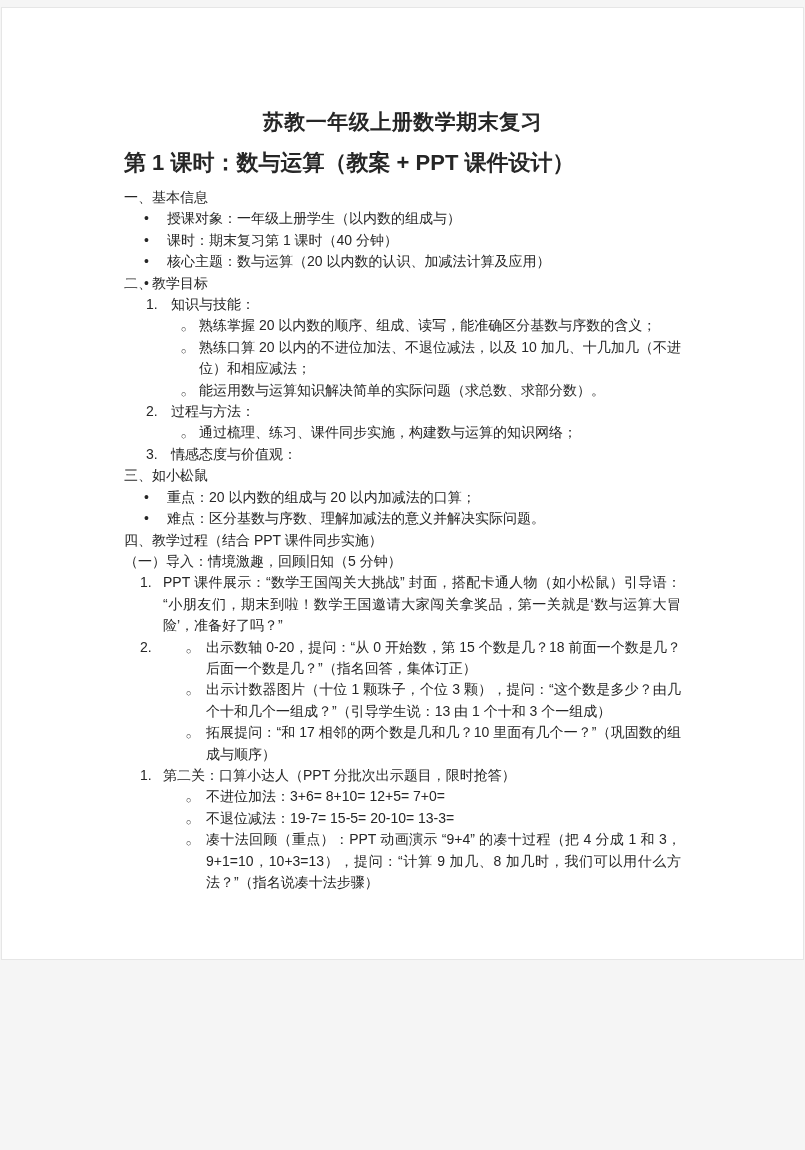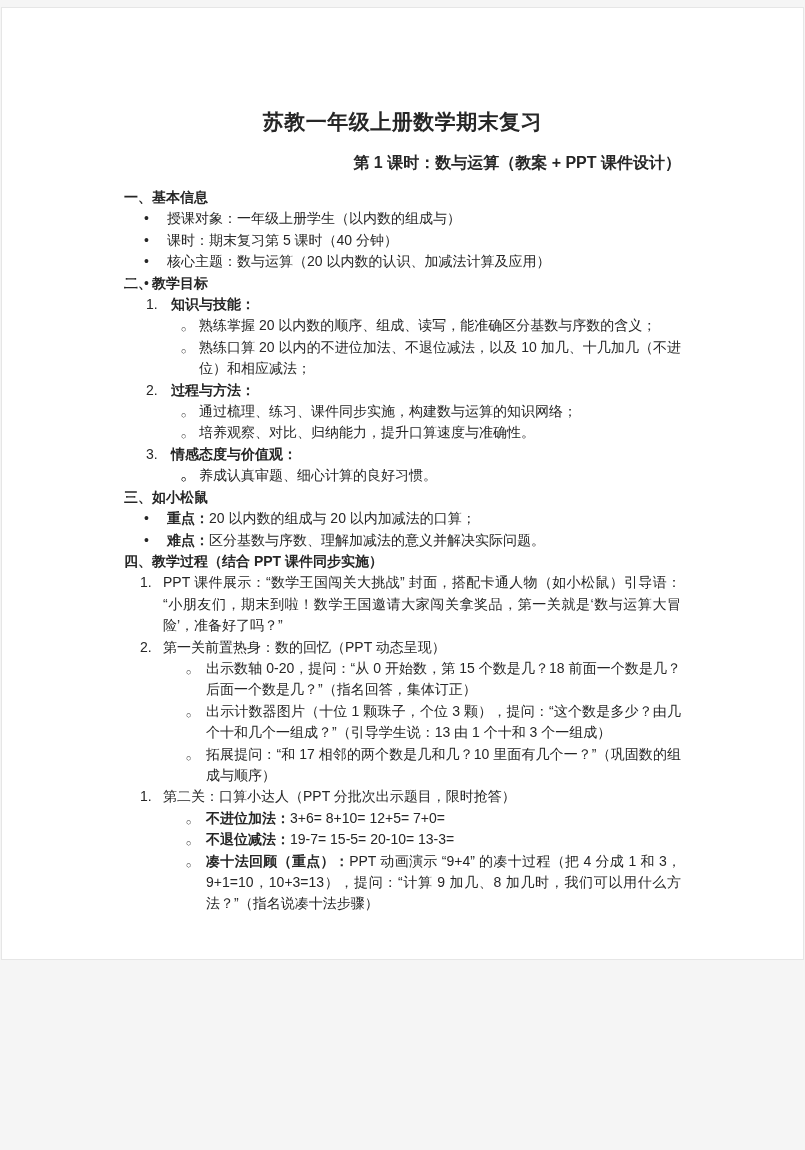--- a/index.html
+++ b/index.html
@@ -20,28 +20,28 @@
     width:803px;height:953px;
     background:var(--page-bg);
     border:1px solid #e6e6e6;
     padding:99px 122px 0 122px;
   }
   .doc-title{
     font-size:21px;font-weight:700;text-align:center;
     line-height:30px;letter-spacing:.5px;
   }
   .doc-subtitle{
-    font-size:16px;font-weight:700;text-align:right;
+    font-size:22px;font-weight:700;text-align:left;
     line-height:30px;margin-top:11px;
   }
   .doc-body{margin-top:9px;font-size:14px;line-height:21.4px;}
   .line{position:relative;text-align:justify;}
   .line .marker{position:absolute;top:0;font-weight:400;}
   .h1,.h2{font-weight:700;}
-  .b{font-weight:700;}
+  .b{font-weight:400;}
   
   .bullet{padding-left:43px;}
   .bullet .marker{left:20px;}
   
   .num-a{padding-left:47px;}
   .num-a .marker{left:22px;}
   
   .sub{padding-left:75px;}
   .sub .marker{left:57px;font-size:9px;top:4px;}
   
@@ -53,40 +53,41 @@
 </style>
 </head>
 <body>
 
 <div class="page">
   <h1 class="doc-title">苏教一年级上册数学期末复习</h1>
   <h2 class="doc-subtitle">第 1 课时：数与运算（教案 + PPT 课件设计）</h2>
   <div class="doc-body" id="doc-body">
       <div class="line h1"><span class="b">一、基本信息</span></div>
       <div class="line bullet"><span class="marker">•</span><span>授课对象：一年级上册学生（以内数的组成与）</span></div>
-      <div class="line bullet"><span class="marker">•</span><span>课时：期末复习第 5 课时（40 分钟）</span></div>
+      <div class="line bullet"><span class="marker">•</span><span>课时：期末复习第 1 课时（40 分钟）</span></div>
       <div class="line bullet"><span class="marker">•</span><span>核心主题：数与运算（20 以内数的认识、加减法计算及应用）</span></div>
       <div class="line bullet"><span class="marker">•</span></div>
       <div class="line h1"><span class="b">二、教学目标</span></div>
       <div class="line num-a"><span class="marker">1.</span><span class="b">知识与技能：</span></div>
       <div class="line sub"><span class="marker">○</span><span>熟练掌握 20 以内数的顺序、组成、读写，能准确区分基数与序数的含义；</span></div>
       <div class="line sub"><span class="marker">○</span><span>熟练口算 20 以内的不进位加法、不退位减法，以及 10 加几、十几加几（不进位）和相应减法；</span></div>
-      <div class="line sub"><span class="marker">○</span></div>
+      <div class="line sub"><span class="marker">○</span><span>能运用数与运算知识解决简单的实际问题（求总数、求部分数）。</span></div>
       <div class="line num-a"><span class="marker">2.</span><span class="b">过程与方法：</span></div>
       <div class="line sub"><span class="marker">○</span><span>通过梳理、练习、课件同步实施，构建数与运算的知识网络；</span></div>
-      <div class="line sub"><span class="marker">○</span><span>培养观察、对比、归纳能力，提升口算速度与准确性。</span></div>
+      <div class="line sub"><span class="marker">○</span></div>
       <div class="line num-a"><span class="marker">3.</span><span class="b">情感态度与价值观：</span></div>
       <div class="line sub"><span class="marker">○</span></div>
-      <div class="line sub"><span class="marker">○</span><span>养成认真审题、细心计算的良好习惯。</span></div>
+      <div class="line sub"><span class="marker">○</span></div>
       <div class="line h1"><span class="b">三、如小松鼠</span></div>
       <div class="line bullet"><span class="marker">•</span><span class="b">重点：</span><span>20 以内数的组成与 20 以内加减法的口算；</span></div>
       <div class="line bullet"><span class="marker">•</span><span class="b">难点：</span><span>区分基数与序数、理解加减法的意义并解决实际问题。</span></div>
       <div class="line h1"><span class="b">四、教学过程（结合 PPT 课件同步实施）</span></div>
+      <div class="line h2"><span class="b">（一）导入：情境激趣，回顾旧知（5 分钟）</span></div>
       <div class="line num-b"><span class="marker">1.</span><span>PPT 课件展示：“数学王国闯关大挑战” 封面，搭配卡通人物（如小松鼠）引导语：“小朋友们，期末到啦！数学王国邀请大家闯关拿奖品，第一关就是‘数与运算大冒险’，准备好了吗？”</span></div>
-      <div class="line num-b"><span class="marker">2.</span><span>第一关前置热身：数的回忆（PPT 动态呈现）</span></div>
+      <div class="line num-b"><span class="marker">2.</span></div>
       <div class="line sub-b"><span class="marker">○</span><span>出示数轴 0-20，提问：“从 0 开始数，第 15 个数是几？18 前面一个数是几？后面一个数是几？”（指名回答，集体订正）</span></div>
       <div class="line sub-b"><span class="marker">○</span><span>出示计数器图片（十位 1 颗珠子，个位 3 颗），提问：“这个数是多少？由几个十和几个一组成？”（引导学生说：13 由 1 个十和 3 个一组成）</span></div>
       <div class="line sub-b"><span class="marker">○</span><span>拓展提问：“和 17 相邻的两个数是几和几？10 里面有几个一？”（巩固数的组成与顺序）</span></div>
       <div class="line num-b"><span class="marker">1.</span><span>第二关：口算小达人（PPT 分批次出示题目，限时抢答）</span></div>
       <div class="line sub-b"><span class="marker">○</span><span class="b">不进位加法：</span><span>3+6= 8+10= 12+5= 7+0=</span></div>
       <div class="line sub-b"><span class="marker">○</span><span class="b">不退位减法：</span><span>19-7= 15-5= 20-10= 13-3=</span></div>
       <div class="line sub-b"><span class="marker">○</span><span class="b">凑十法回顾（重点）：</span><span>PPT 动画演示 “9+4” 的凑十过程（把 4 分成 1 和 3，9+1=10，10+3=13），提问：“计算 9 加几、8 加几时，我们可以用什么方法？”（指名说凑十法步骤）</span></div>
     </div>
 </div>
 

